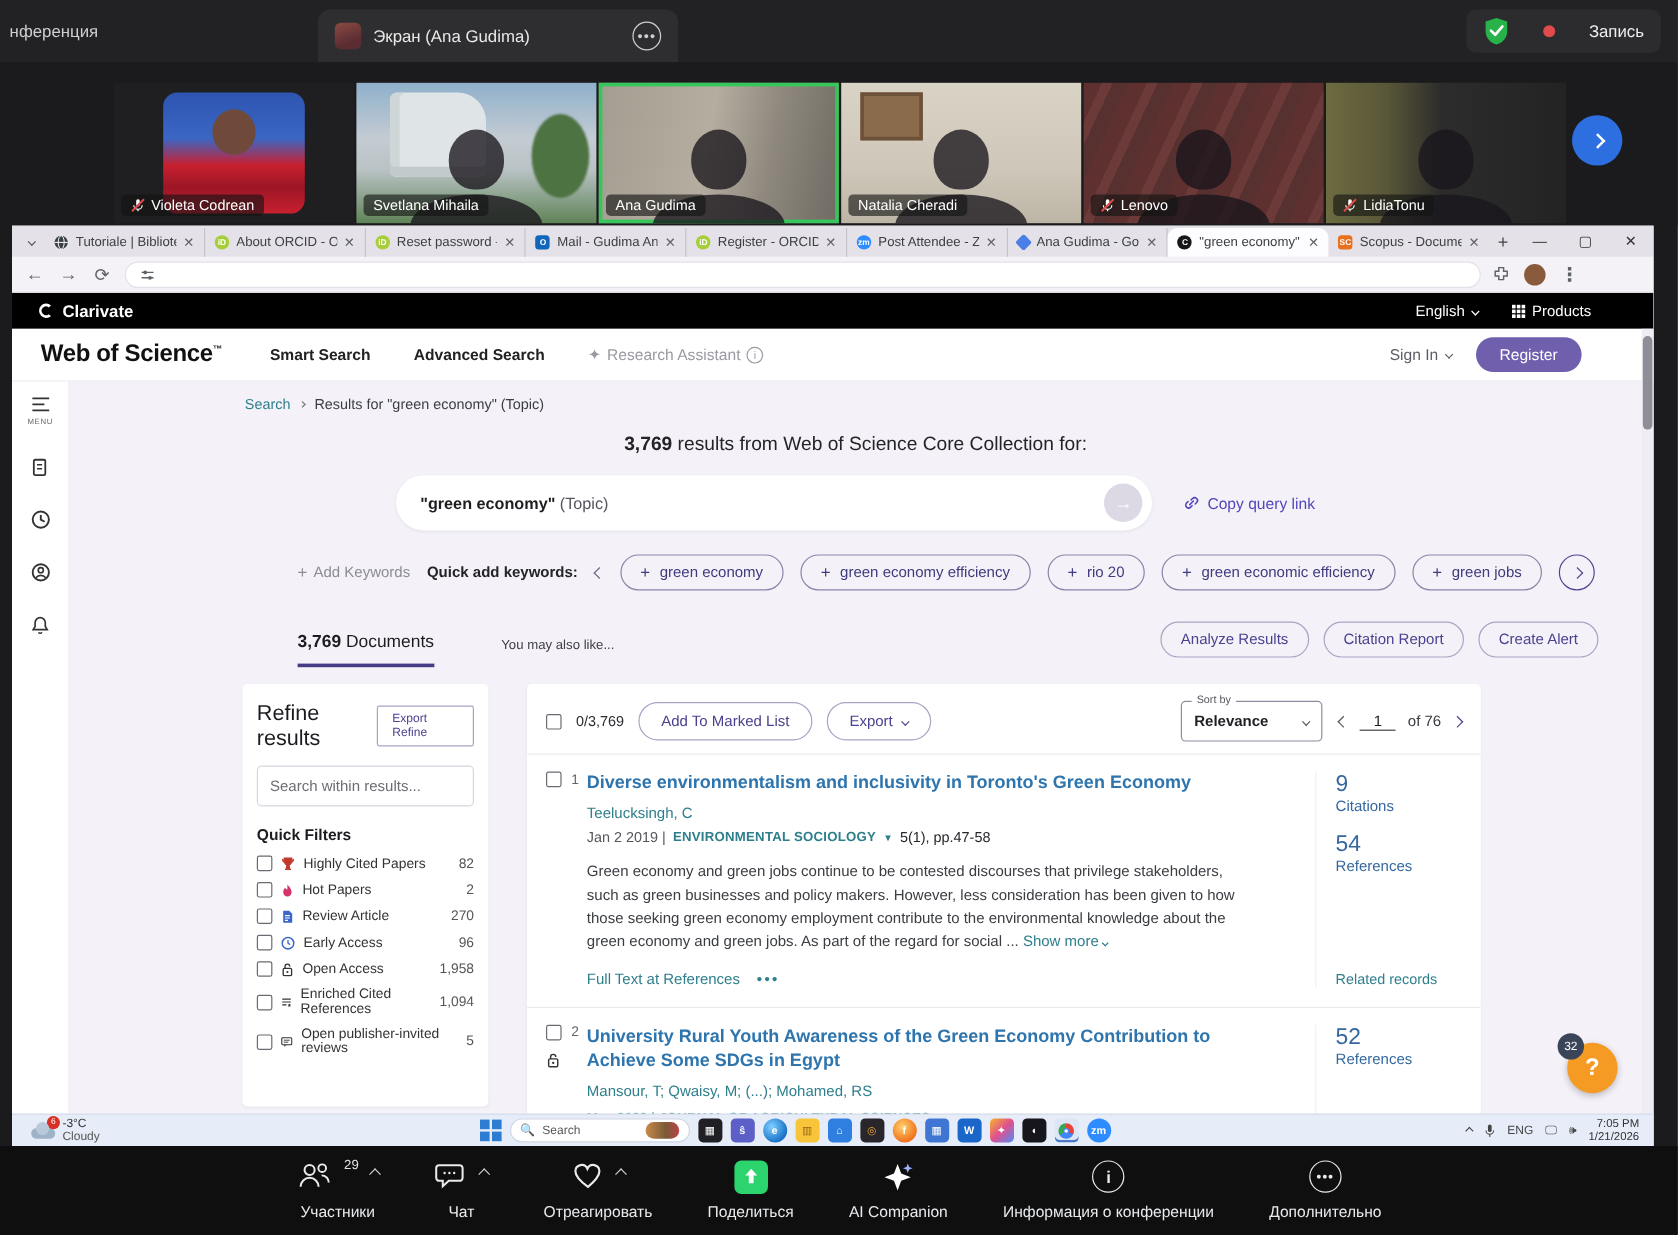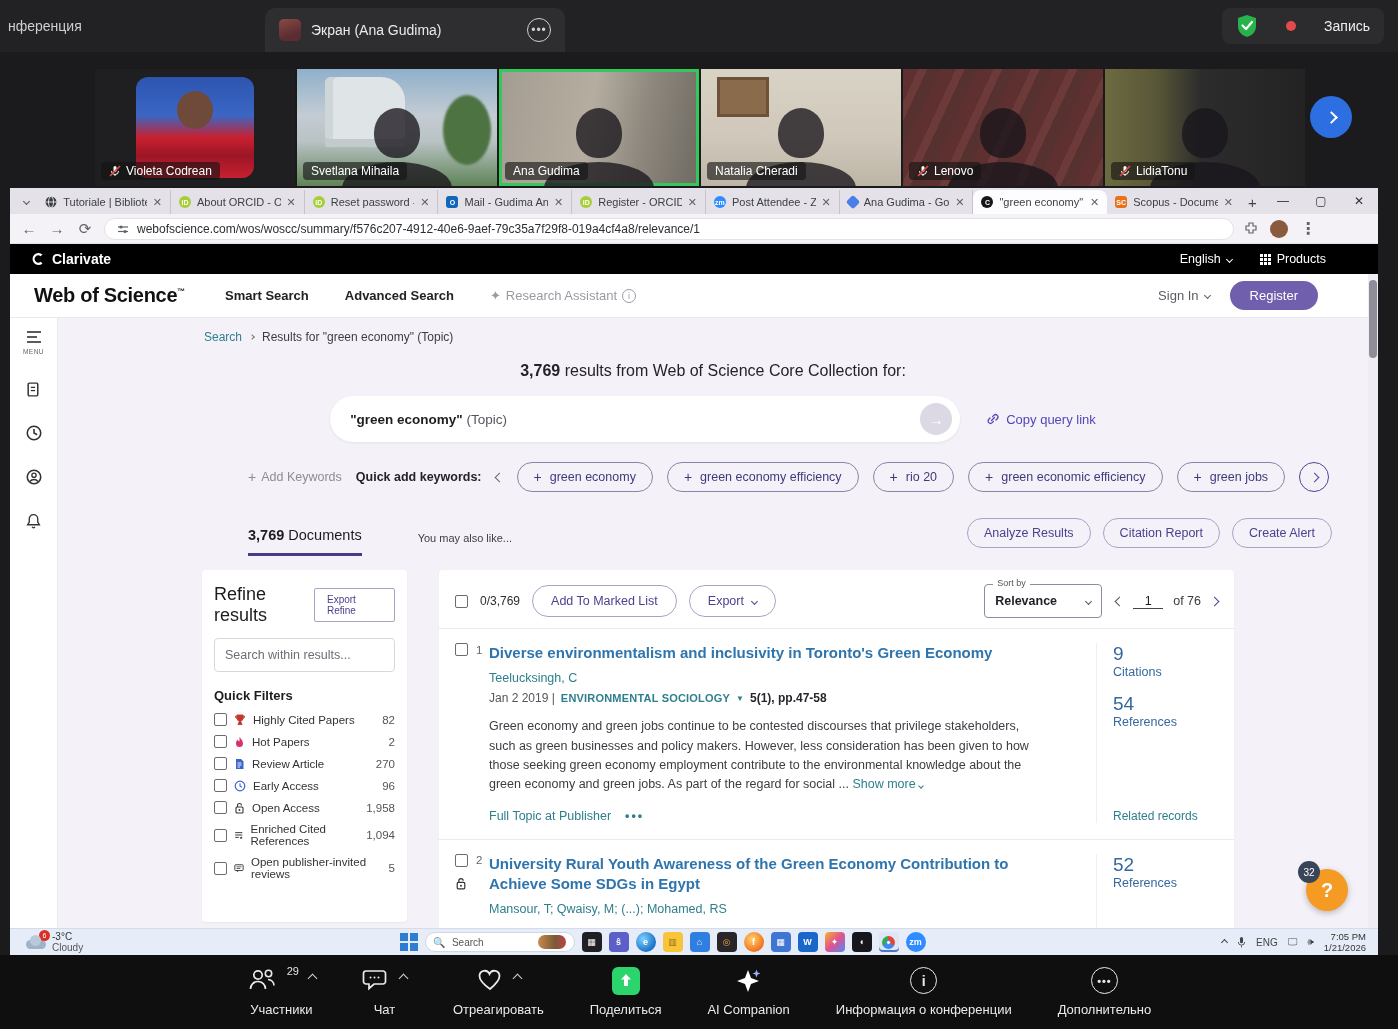--- a/index.html
+++ b/index.html
@@ -156,21 +156,21 @@
   .pag .arrow{color:#4a4290}
   .rrow{display:flex;padding:14px 18px 16px 16px;border-top:1px solid #eceaf0}
   .r-left{width:34px;display:flex;flex-direction:column;align-items:flex-start;gap:10px}
   .r-left .n{font-size:11.5px;color:#666;margin-left:2px}
   .r-body{flex:1 1 auto;min-width:0;padding-right:26px}
   .r-title{font-size:15px;font-weight:bold;color:#2e75ae;line-height:1.35}
   .r-auth{margin-top:8px;font-size:12.5px;color:#2e7f8c}
   .r-src{margin-top:6px;font-size:12px;color:#55555c;display:flex;align-items:center;gap:6px;flex-wrap:wrap}
   .r-src .jrn{color:#2e7f8c;font-weight:bold;font-size:11px;letter-spacing:.2px}
   .r-src .tri{color:#2e7f8c;font-size:8px}
-  .r-src .vol{color:#26262c;font-weight:bold}
+  .r-src .vol{color:#26262c;font-weight:normal}
   .r-abs{margin-top:12px;font-size:12.5px;color:#3a3d42;line-height:1.55;max-width:545px}
   .r-abs .more{color:#2e7f8c;white-space:nowrap}
   .r-ft{margin-top:14px;font-size:12.5px;color:#2e7f8c;display:flex;gap:14px;align-items:center}
   .r-ft .dots{letter-spacing:2px;font-weight:bold}
   .r-met{width:120px;flex:0 0 auto;border-left:1px solid #f0eef4;padding-left:16px;display:flex;flex-direction:column}
   .met-num{font-size:19px;color:#35689f}
   .met-lbl{font-size:12.5px;color:#35689f;margin-bottom:14px}
   .rel{margin-top:auto;font-size:12px;color:#2e7f8c}
   .clip-line{margin-top:10px;height:7px;overflow:hidden;font-size:11px;color:#2e7f8c;font-weight:bold;letter-spacing:.2px}
 
@@ -365,21 +365,20 @@
     <span class="nav-ic">←</span>
     <span class="nav-ic">→</span>
     <span class="nav-ic">⟳</span>
     <div class="omni">
       <svg width="12" height="12" viewBox="0 0 12 12">
         <line x1="1" y1="4" x2="11" y2="4" stroke="#5f6368" stroke-width="1.2"></line>
           <circle cx="4" cy="4" r="1.6" fill="#5f6368"></circle>
         <line x1="1" y1="8.5" x2="11" y2="8.5" stroke="#5f6368" stroke-width="1.2"></line>
           <circle cx="8" cy="8.5" r="1.6" fill="#5f6368"></circle>
       </svg>
-      <span>webofscience.com/wos/woscc/summary/f576c207-4912-40e6-9aef-79c35a7f29f8-019a4cf4a8/relevance/1</span>
     </div>
     <div class="addr-right">
       <svg width="14" height="14" viewBox="0 0 14 14">
         <path d="M5 1h4v3h3v4h-3v3H5v-3H2V4h3z" fill="none" stroke="#5f6368" stroke-width="1.2"></path>
       </svg>
       <span class="profile-dot"></span>
       <span style="font-weight:bold">⋮</span>
     </div>
   </div>
 
@@ -655,21 +654,21 @@
                 <span class="tri">▼</span>
                 <span class="vol">5(1), pp.47-58</span>
               </div>
               <div class="r-abs">
                 <span>Green economy and green jobs continue to be contested discourses that privilege stakeholders, such as green businesses and policy makers. However, less consideration has been given to how those seeking green economy employment contribute to the environmental knowledge about the green economy and green jobs. As part of the regard for social ...</span>
                 <span class="more">
                   <span>Show more</span> <span class="chev d" style="width:4px;height:4px"></span>
                 </span>
               </div>
               <div class="r-ft">
-                <span>Full Topic at Publisher</span>
+                <span>Full Text at References</span>
                 <span class="dots">•••</span>
               </div>
             </div>
             <div class="r-met">
               <span class="met-num">9</span>
               <span class="met-lbl">Citations</span>
               <span class="met-num">54</span>
               <span class="met-lbl">References</span>
               <span class="rel">Related records</span>
             </div>

